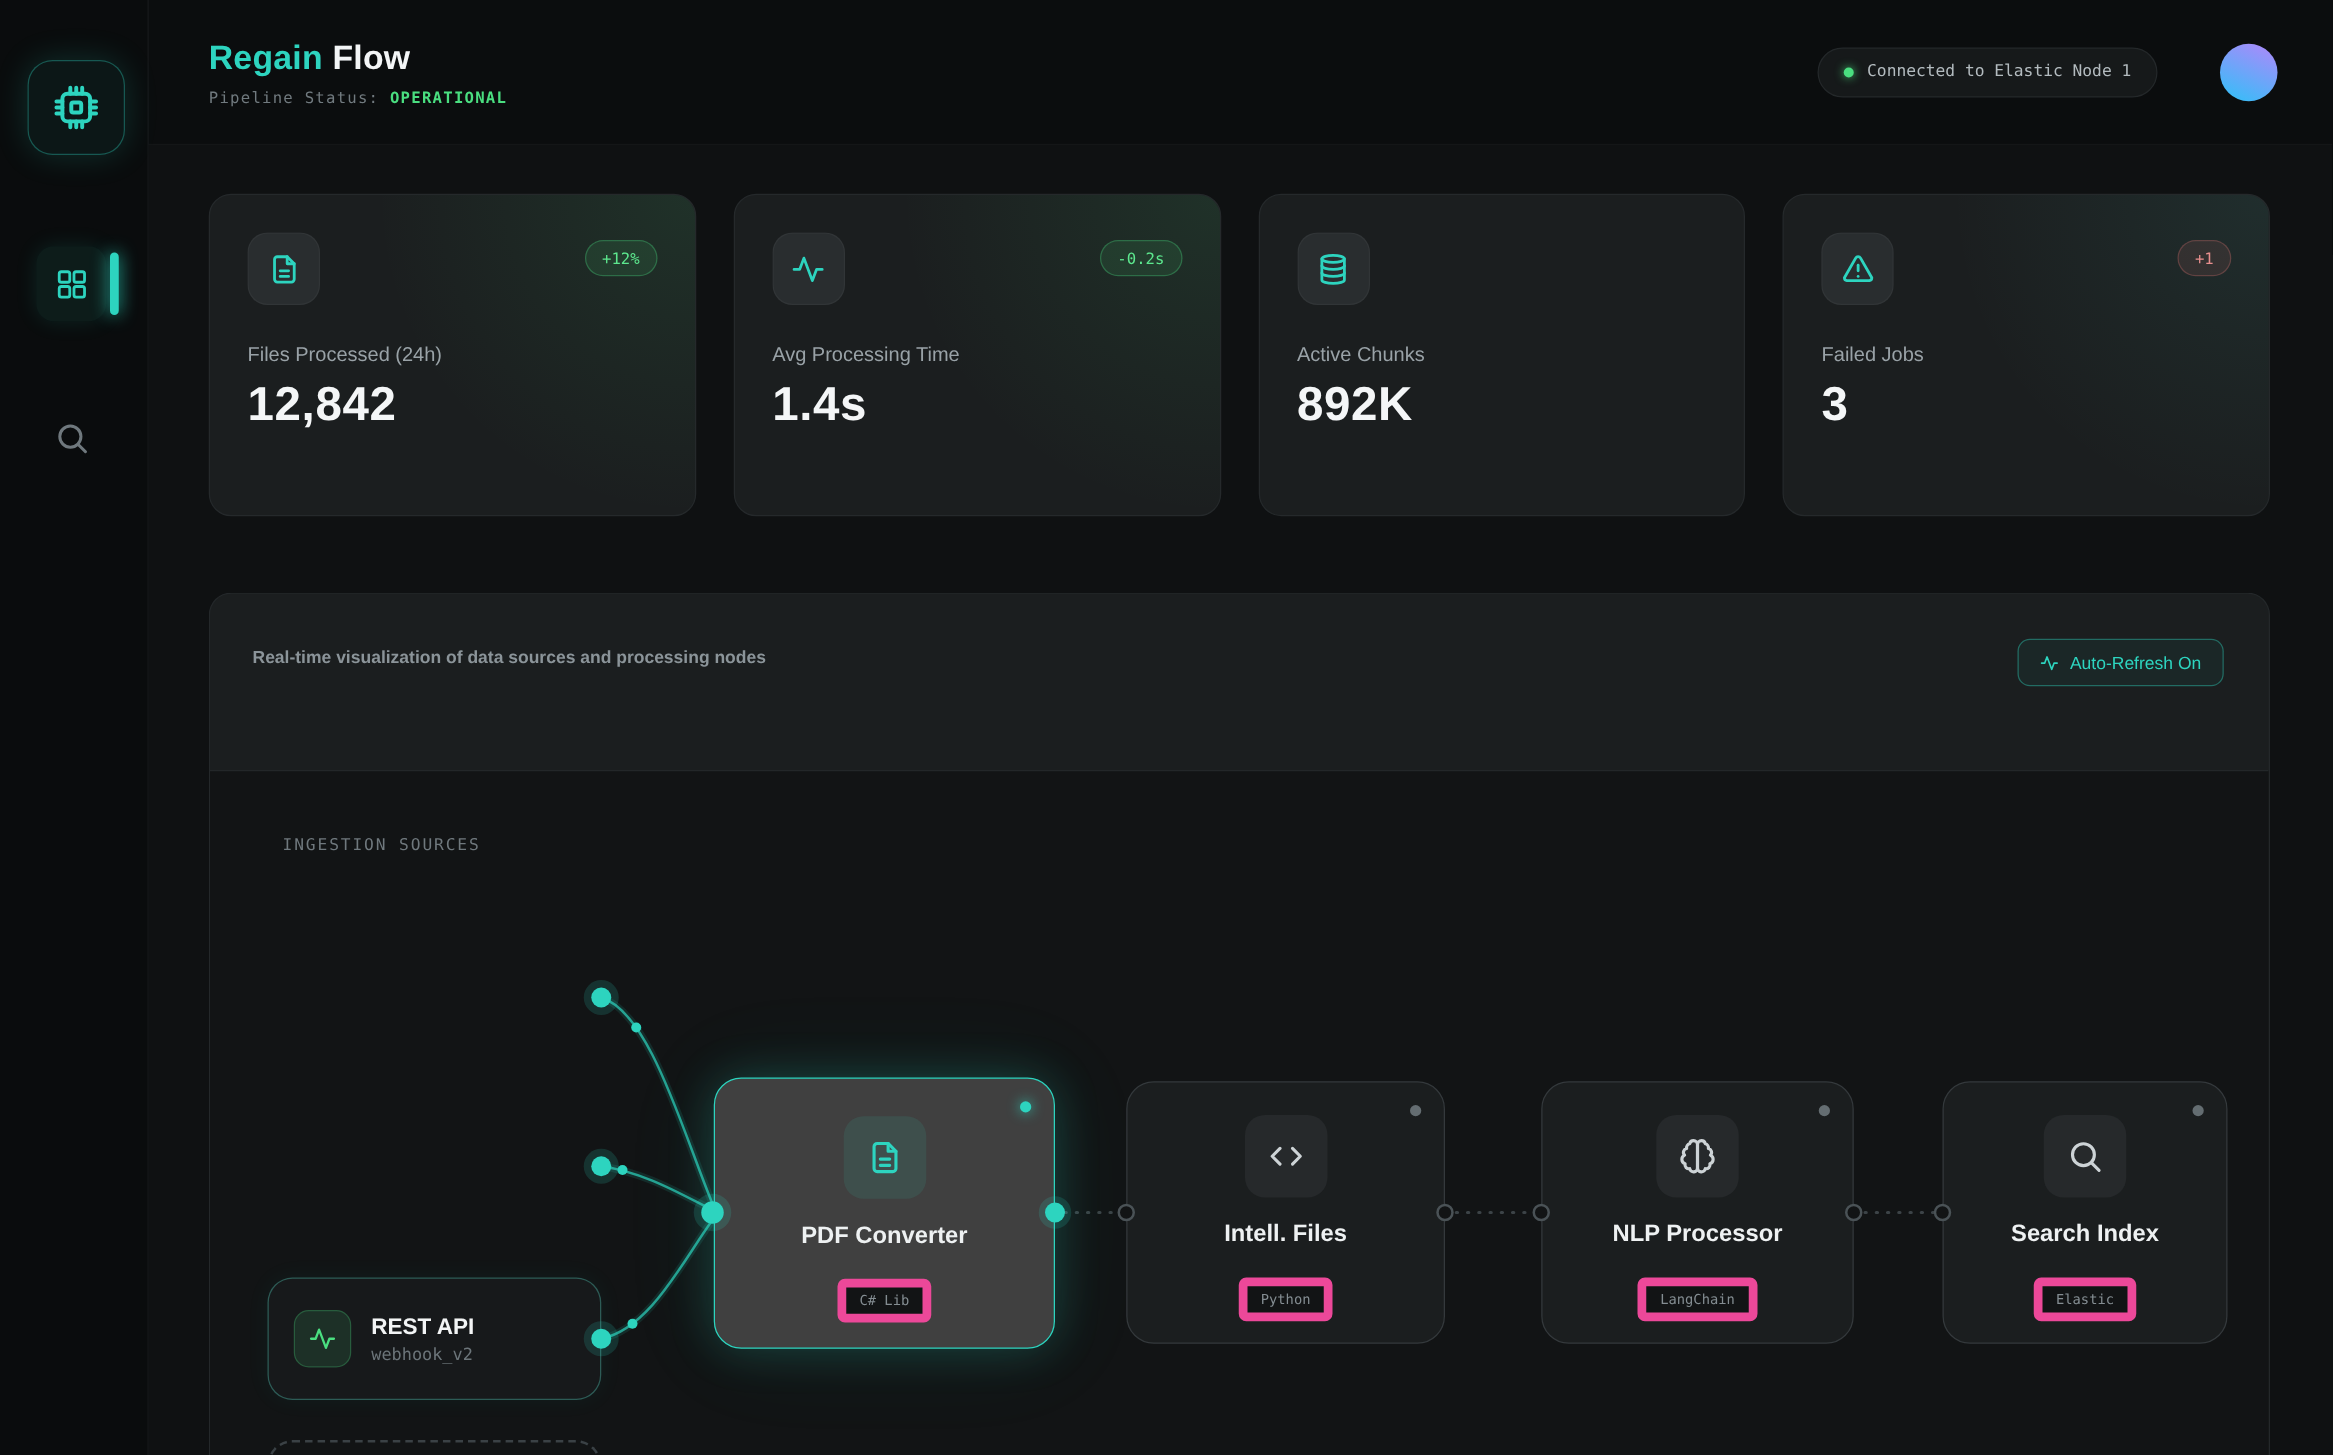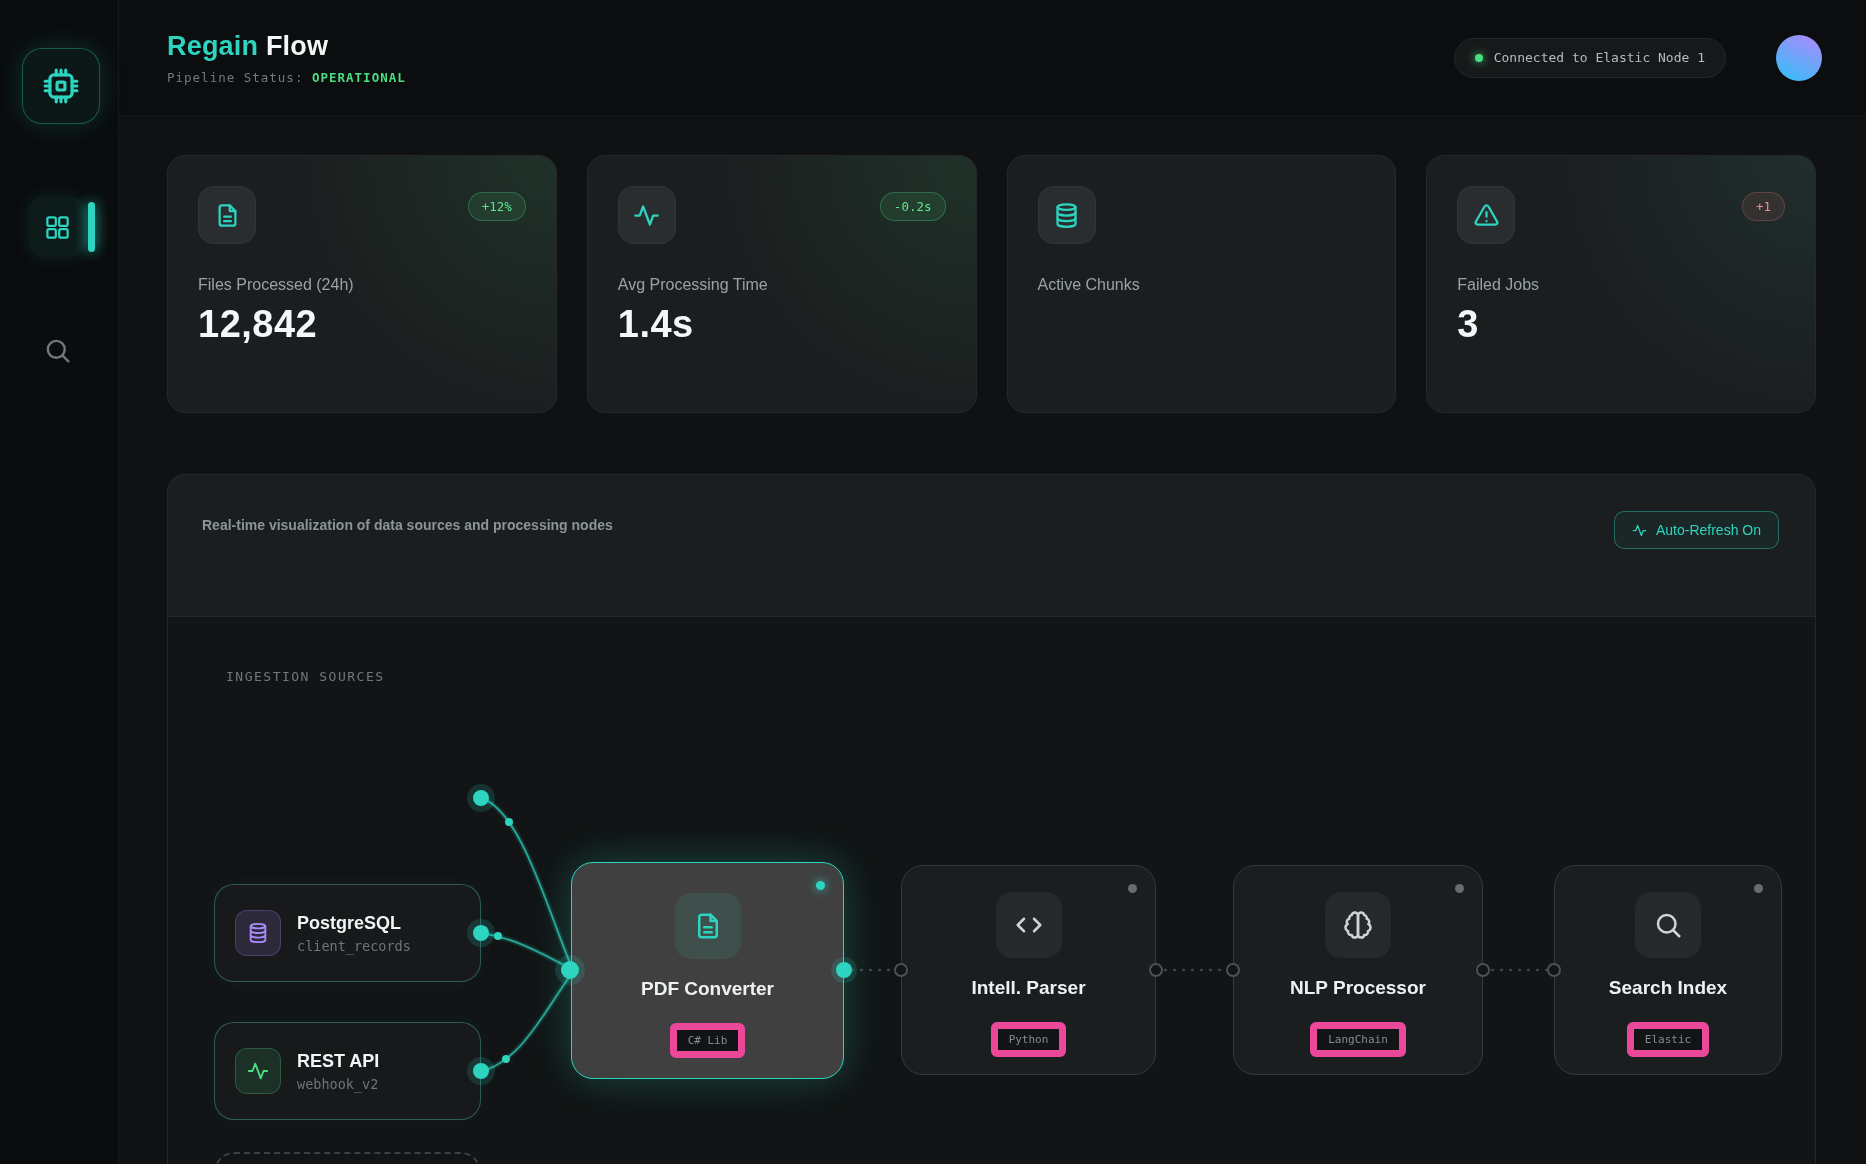--- a/index.html
+++ b/index.html
@@ -197,20 +197,21 @@
           <div class="card-icon">
             <svg viewBox="0 0 24 24" class="ic">
                 <ellipse cx="12" cy="4.5" rx="8" ry="2.5"></ellipse>
                 <path d="M4 4.5v15c0 1.4 3.6 2.5 8 2.5s8-1.1 8-2.5v-15"></path>
                 <path d="M4 9.5c0 1.4 3.6 2.5 8 2.5s8-1.1 8-2.5"></path>
                 <path d="M4 14.5c0 1.4 3.6 2.5 8 2.5s8-1.1 8-2.5"></path>
               </svg>
           </div>
         </div>
         <div class="card-label">Active Chunks</div>
+        <div class="card-value">892K</div>
       </div>
 
       <div class="card glow-teal">
         <div class="card-top">
           <div class="card-icon">
             <svg viewBox="0 0 24 24" class="ic">
                 <path d="m21.73 18-8-14a2 2 0 0 0-3.48 0l-8 14A2 2 0 0 0 4 20h16a2 2 0 0 0 1.73-2Z"></path>
                 <path d="M12 9v4"></path>
                 <path d="M12 17h.01"></path>
               </svg>
@@ -252,34 +253,20 @@
             <path d="M313 454 C 352 446, 378 392, 402 359"></path>
           </g>
           <g stroke="#3c4347" stroke-width="2.5" stroke-linecap="round" stroke-dasharray="1 8">
             <path d="M684 353H733"></path>
             <path d="M988 353H1065"></path>
             <path d="M1315 353H1386"></path>
           </g>
         </svg>
 
 
-        <div class="src-node" style="top:267px">
-          <div class="src-icon purple">
-            <svg viewBox="0 0 24 24" class="ic">
-                <ellipse cx="12" cy="4.5" rx="8" ry="2.5"></ellipse>
-                <path d="M4 4.5v15c0 1.4 3.6 2.5 8 2.5s8-1.1 8-2.5v-15"></path>
-                <path d="M4 9.5c0 1.4 3.6 2.5 8 2.5s8-1.1 8-2.5"></path>
-                <path d="M4 14.5c0 1.4 3.6 2.5 8 2.5s8-1.1 8-2.5"></path>
-              </svg>
-          </div>
-          <div>
-            <div class="src-title">PostgreSQL</div>
-            <div class="src-sub mono">client_records</div>
-          </div>
-        </div>
 
         <div class="src-node" style="top:405px">
           <div class="src-icon green">
             <svg viewBox="0 0 24 24" class="ic">
                 <path d="M2 12h4l3-8 6 16 3-8h4"></path>
               </svg>
           </div>
           <div>
             <div class="src-title">REST API</div>
             <div class="src-sub mono">webhook_v2</div>
@@ -302,21 +289,21 @@
         </div>
 
         <div class="proc-node" style="left:733px;top:248px;width:255px;height:210px">
           <span class="status-dot"></span>
           <div class="proc-icon">
             <svg viewBox="0 0 24 24" class="ic">
                 <path d="m16 7 5 5-5 5"></path>
                 <path d="m8 7-5 5 5 5"></path>
               </svg>
           </div>
-          <div class="proc-title">Intell. Parser</div>
+          <div class="proc-title">Intell. Files</div>
           <div class="proc-tag mono">Python</div>
         </div>
 
         <div class="proc-node" style="left:1065px;top:248px;width:250px;height:210px">
           <span class="status-dot"></span>
           <div class="proc-icon">
             <svg viewBox="0 0 24 24" class="ic">
               <path d="M9.5 2A2.5 2.5 0 0 1 12 4.5v15a2.5 2.5 0 0 1-4.96.44 2.5 2.5 0 0 1-2.96-3.08 3 3 0 0 1-.34-5.58 2.5 2.5 0 0 1 1.32-4.24 2.5 2.5 0 0 1 1.98-3A2.5 2.5 0 0 1 9.5 2Z"></path>
               <path d="M14.5 2A2.5 2.5 0 0 0 12 4.5v15a2.5 2.5 0 0 0 4.96.44 2.5 2.5 0 0 0 2.96-3.08 3 3 0 0 0 .34-5.58 2.5 2.5 0 0 0-1.32-4.24 2.5 2.5 0 0 0-1.98-3A2.5 2.5 0 0 0 14.5 2Z"></path>
             </svg>

